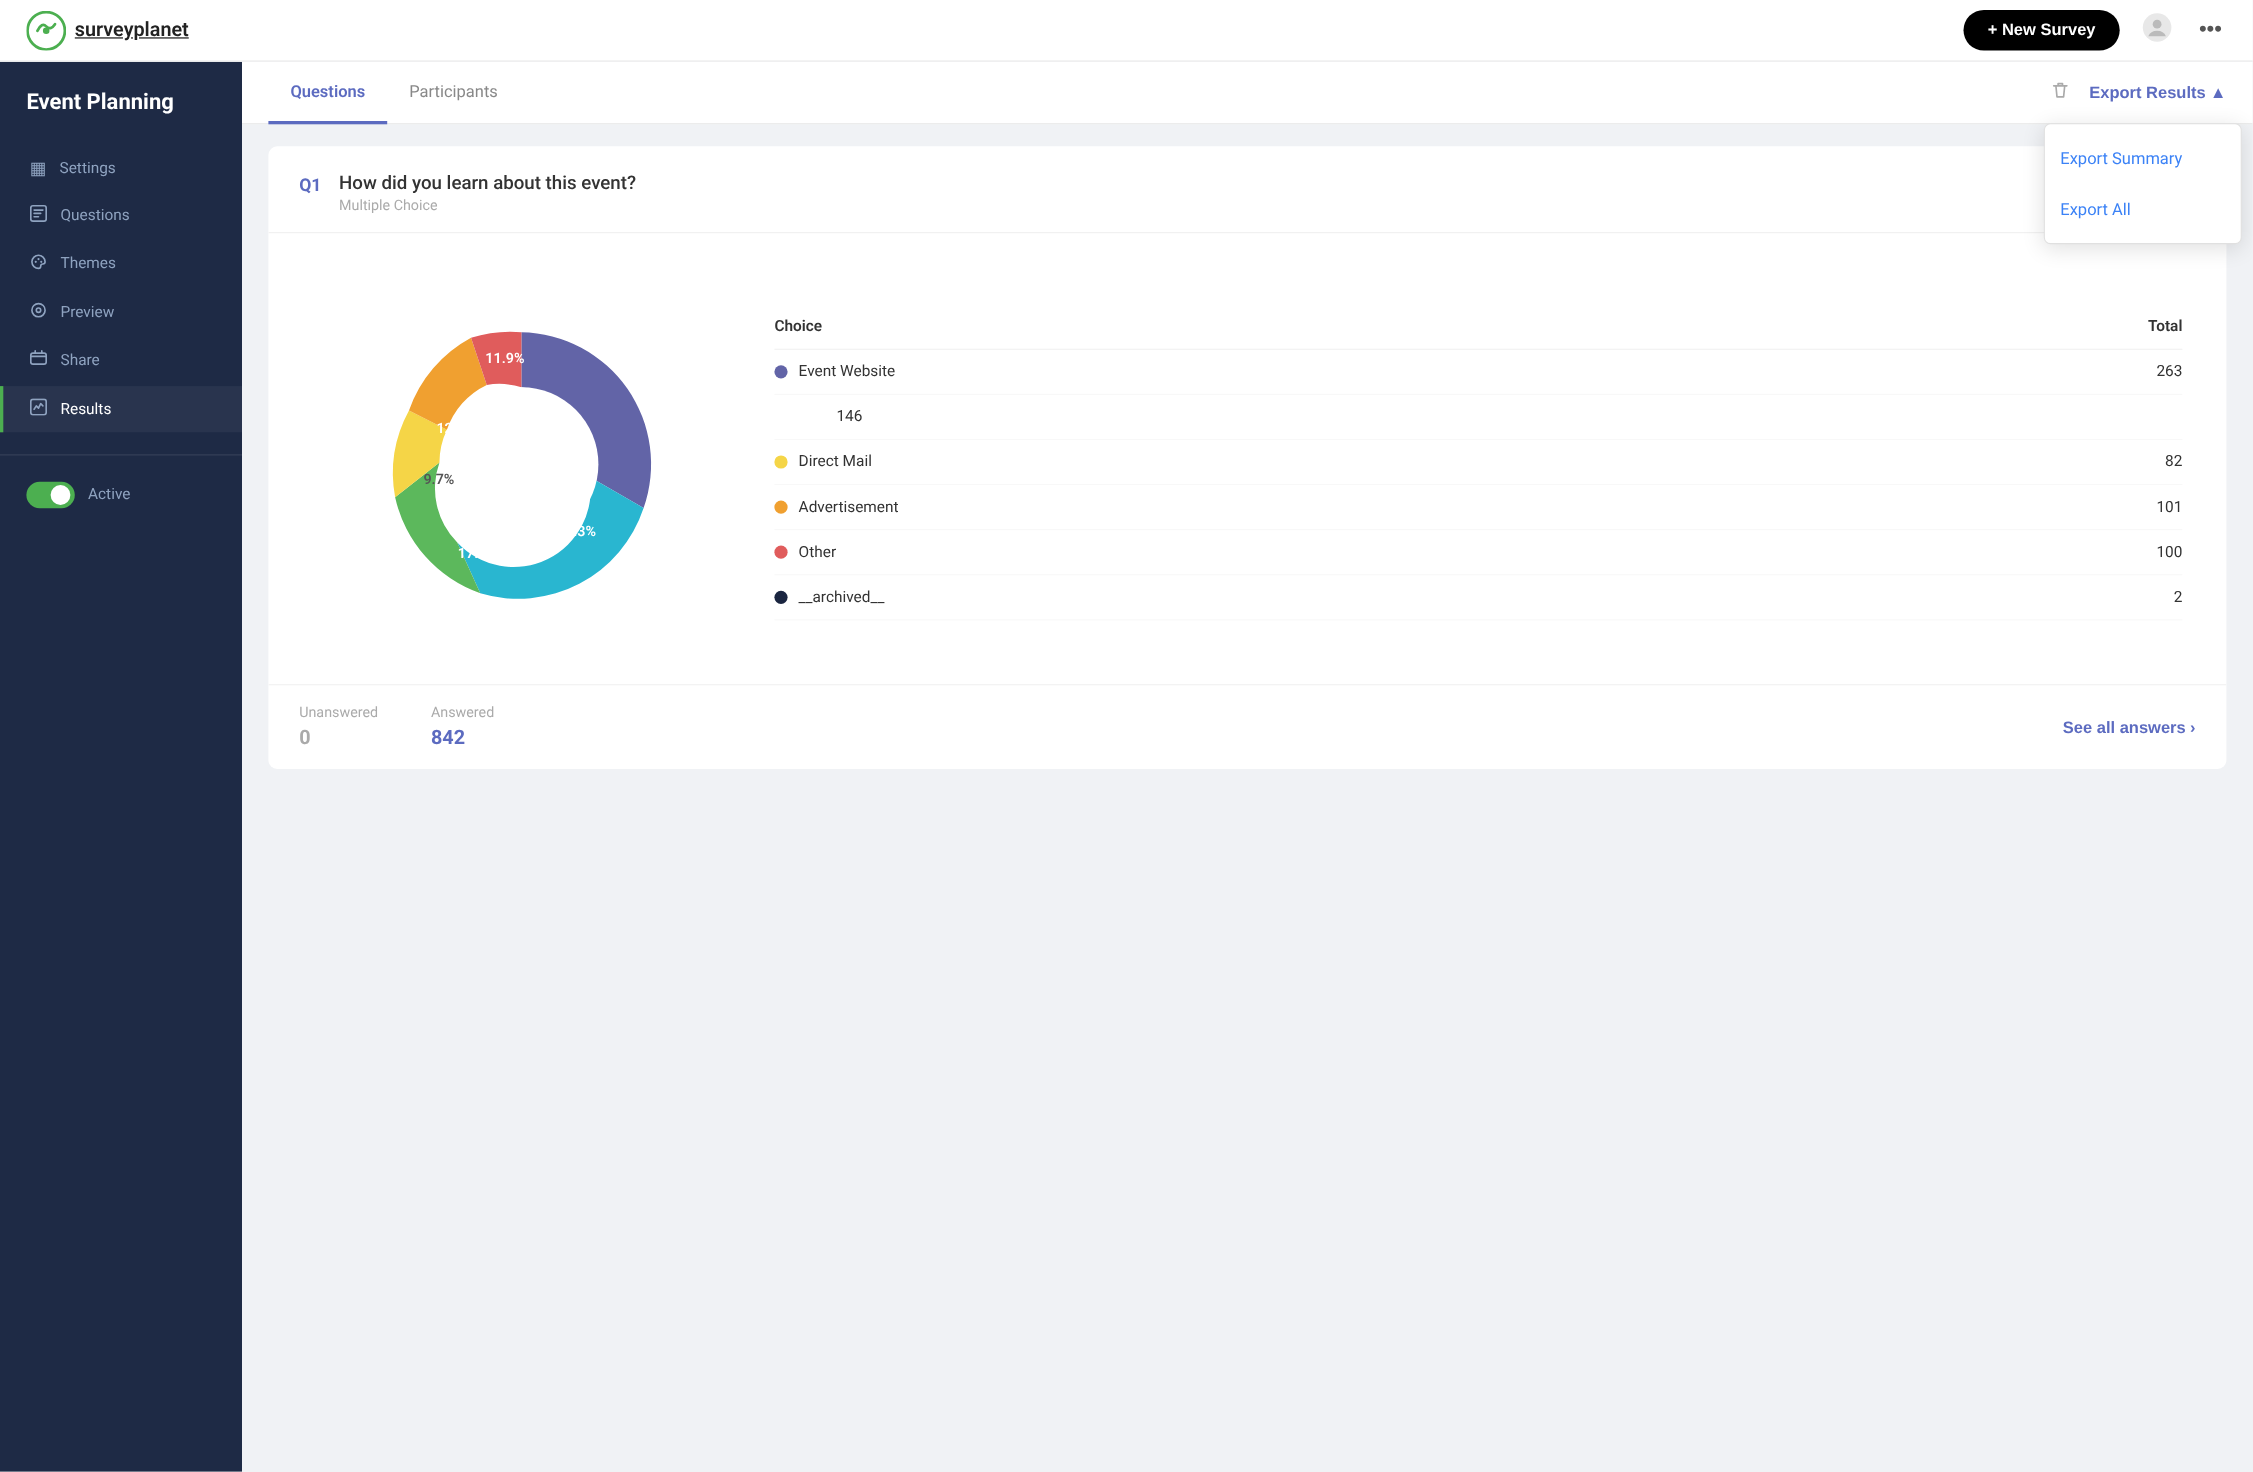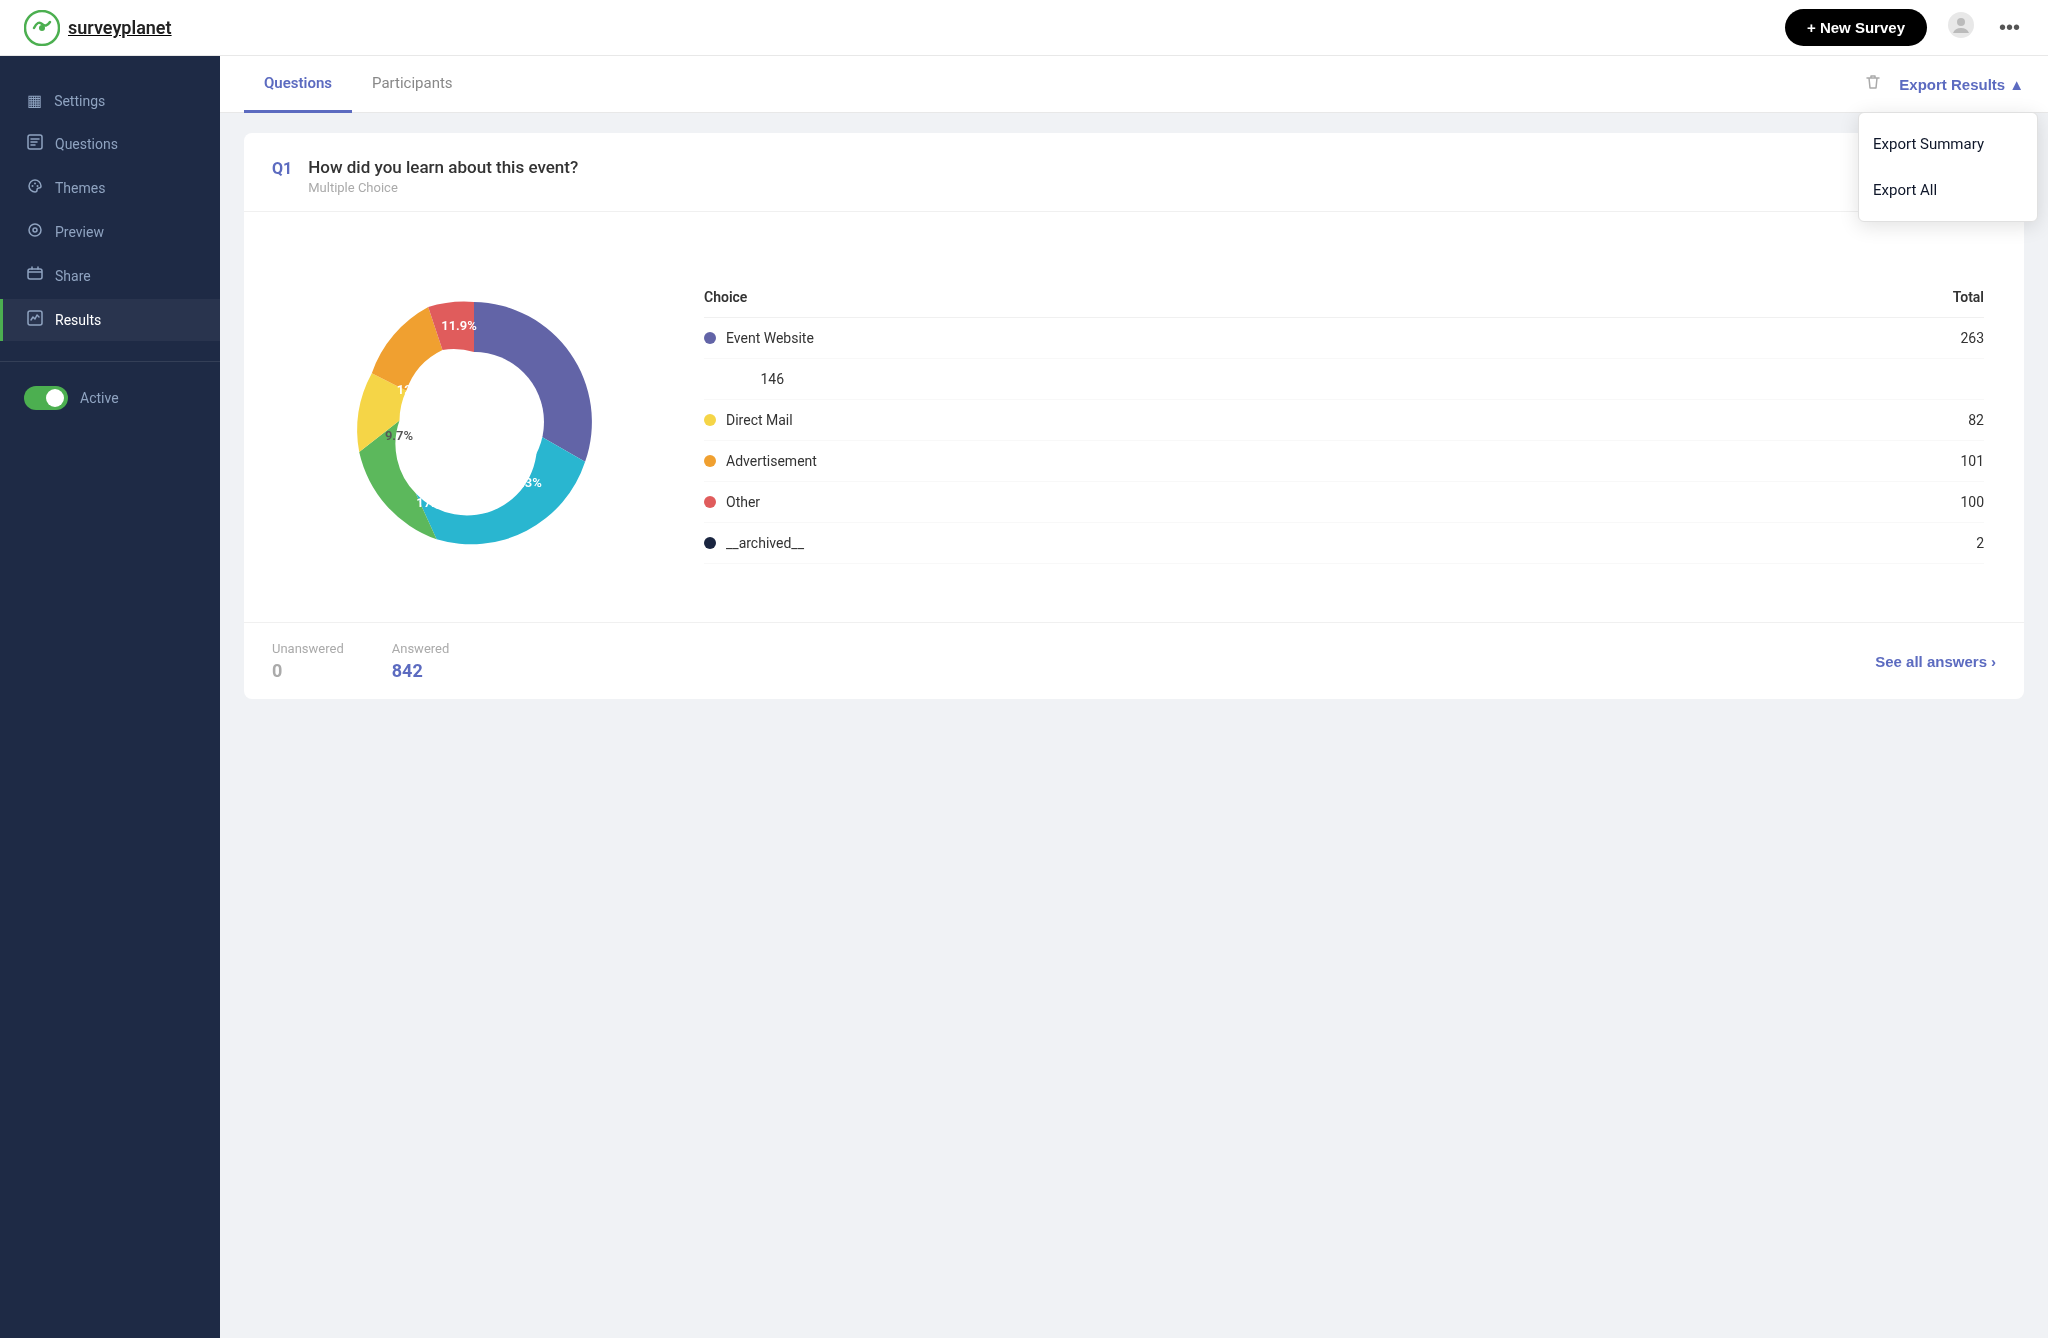--- a/index.html
+++ b/index.html
@@ -197,21 +197,21 @@
       border: 1px solid #e0e0e0;
       border-radius: 6px;
       box-shadow: 0 4px 20px rgba(0,0,0,0.12);
       z-index: 200;
       min-width: 180px;
       padding: 8px 0;
     }
     .export-dropdown-item {
       padding: 14px 14px;
       font-size: 15px;
-      color: #0f172a;
+      color: #3b82f6;
       cursor: pointer;
     }
 
     
     .scroll-area {
       flex: 1;
       overflow-y: auto;
       padding: 20px 24px;
     }
 
@@ -351,20 +351,21 @@
           <path d="M6 22 Q8 17 14 17 Q20 17 22 22" fill="#bbb"></path>
         </svg>
     </button>
     <button class="nav-icon-btn">•••</button>
   </div>
 </div>
 
 <div class="main-layout">
 
   <div class="sidebar">
+    <div class="sidebar-title">Event Planning</div>
     <nav class="sidebar-nav">
       <div class="sidebar-item">
         <span class="icon">▦</span>
         <span>Settings</span>
       </div>
       <div class="sidebar-item">
         <span class="icon">
           <svg width="16" height="16" viewBox="0 0 16 16" fill="none">
               <rect x="1" y="1" width="14" height="14" rx="2" stroke="#8fa3c0" stroke-width="1.5"></rect>
               <path d="M4 5h8M4 8h6M4 11h4" stroke="#8fa3c0" stroke-width="1.5" stroke-linecap="round"></path>

